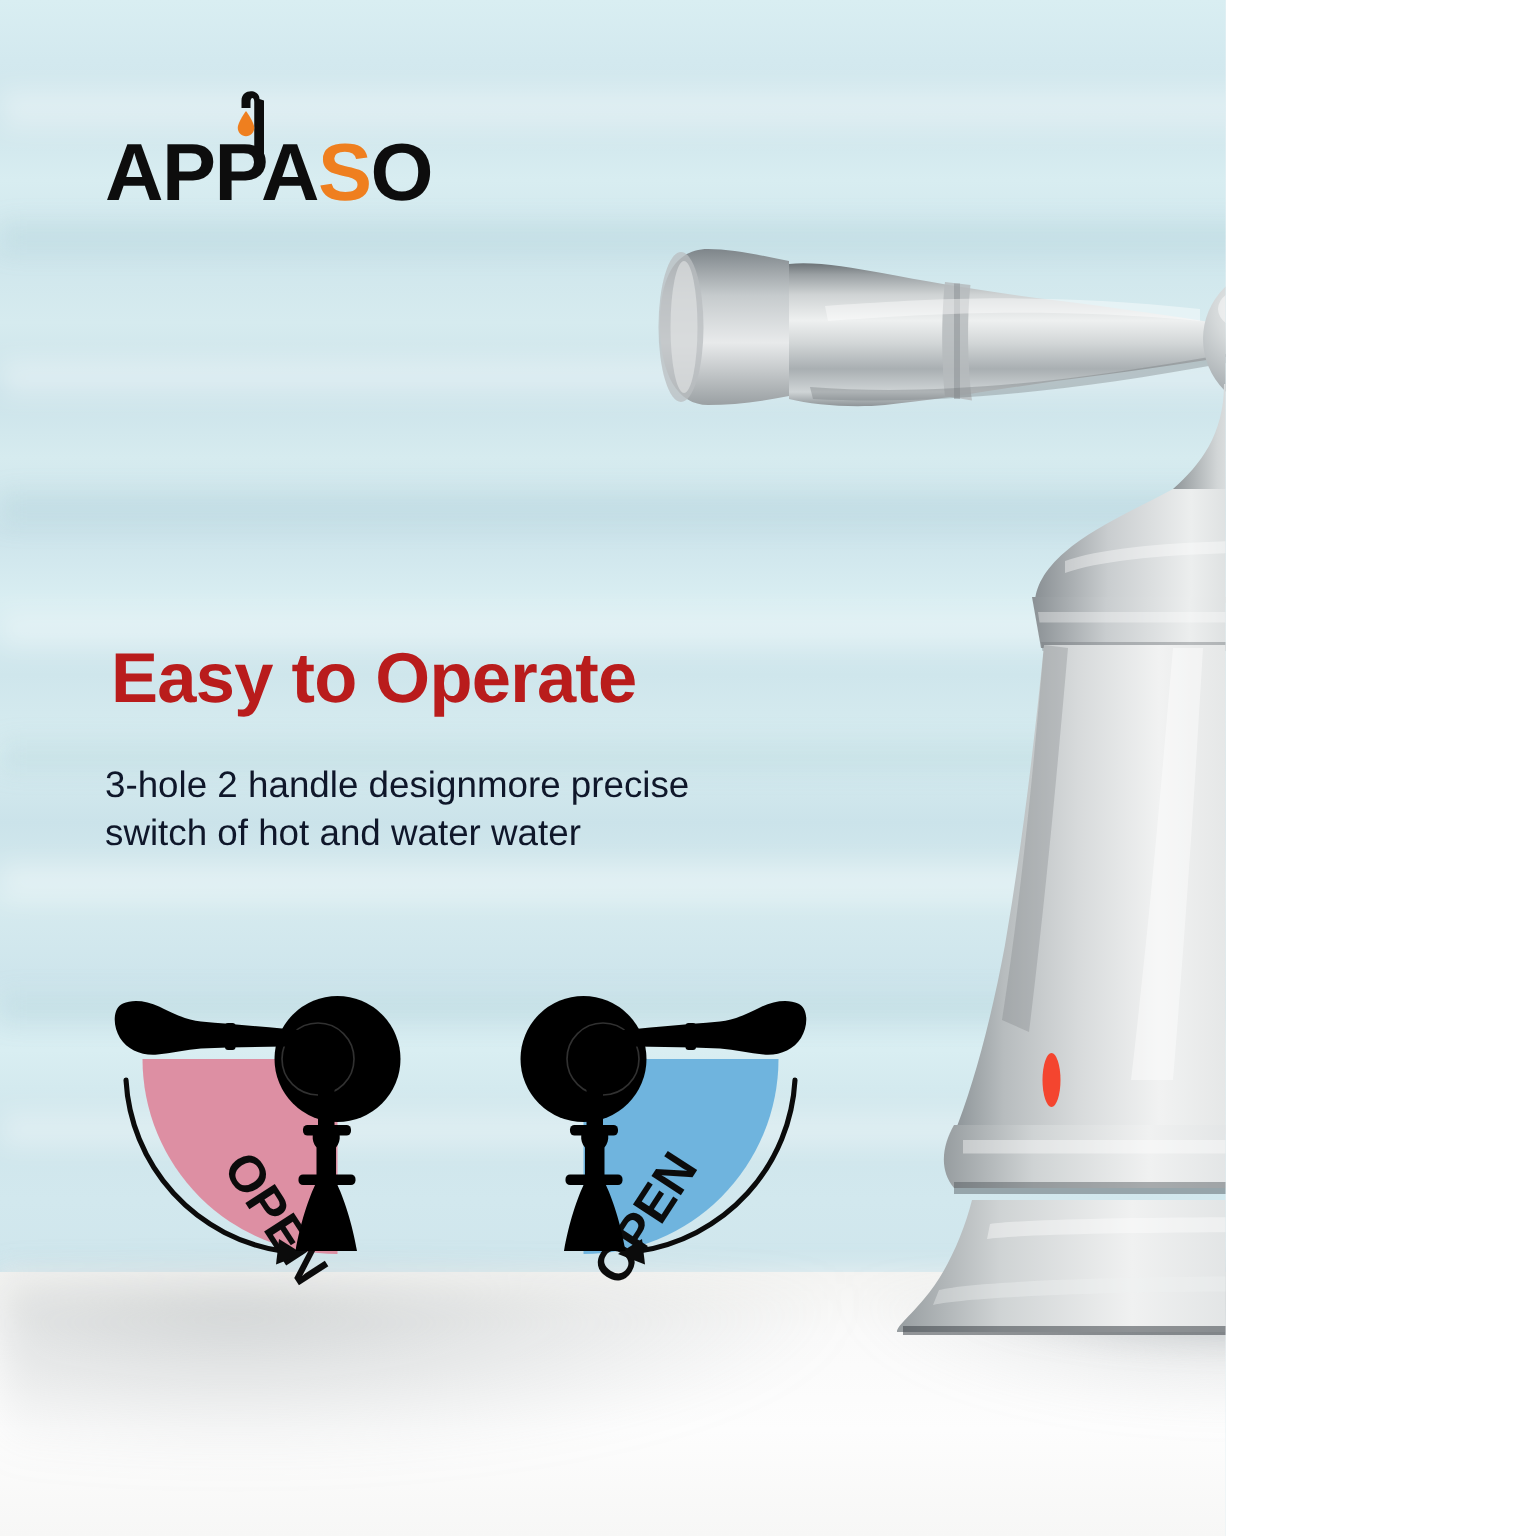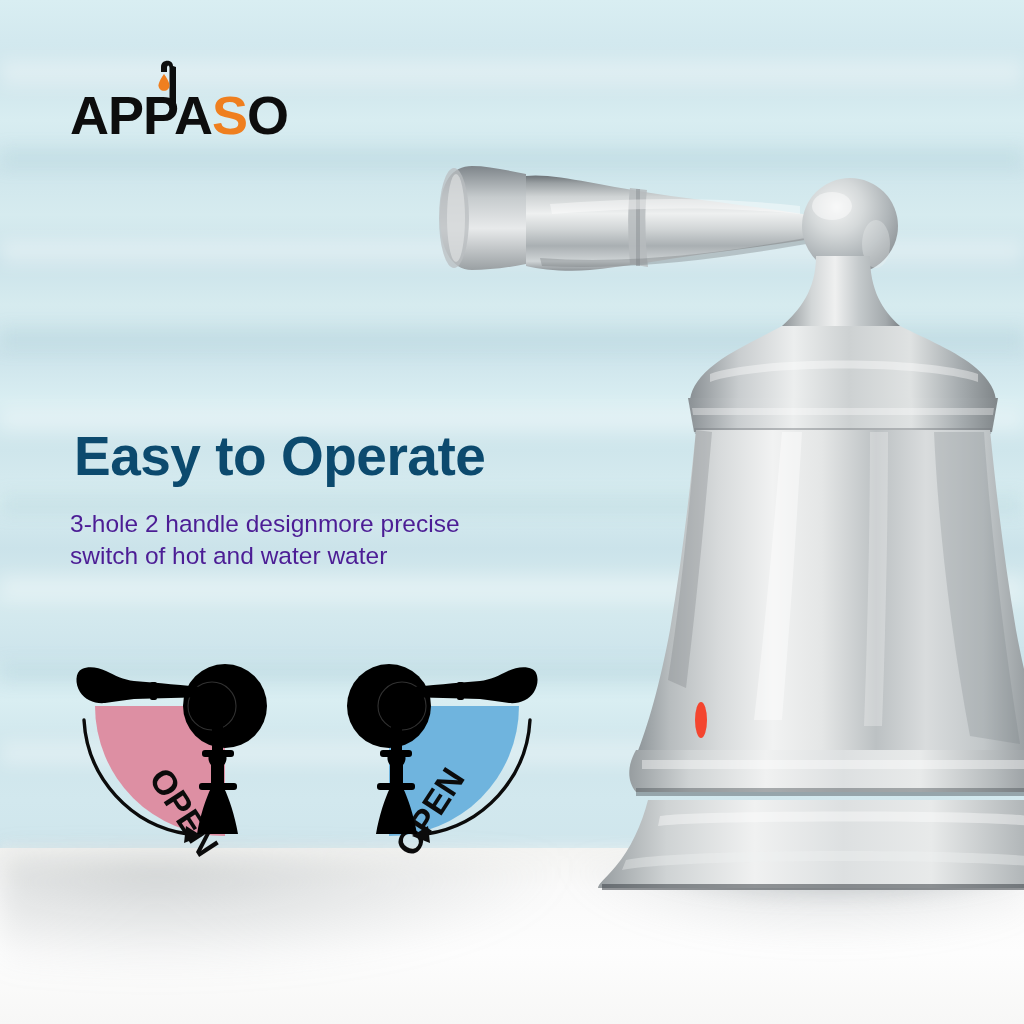--- a/index.html
+++ b/index.html
@@ -6,21 +6,21 @@
     margin: 0;
     padding: 0;
     background: #ffffff;
   }
   body {
     font-family: "Liberation Sans", sans-serif;
   }
 
   #stage {
     position: relative;
-    width: 1024px;
+    width: 817px;
     height: 1024px;
     overflow: hidden;
     background: #cfe6ec;
   }
 
   
   .bg-wall {
     position: absolute;
     left: 0; top: 0;
     width: 1024px;
@@ -121,35 +121,35 @@
     top: 0px;
     width: 56px;
     height: 56px;
   }
 
   
   .headline {
     position: absolute;
     left: 74px;
     top: 424px;
-    font-size: 55px;
+    font-size: 47px;
     font-weight: 700;
     letter-spacing: -0.5px;
-    color: #0c4a6e;
+    color: #b91c1c;
     white-space: nowrap;
   }
   .subcopy {
     position: absolute;
     left: 70px;
     top: 508px;
     width: 470px;
     font-size: 24.5px;
     font-weight: 400;
     line-height: 1.30;
-    color: #4c1d95;
+    color: #0f172a;
   }
 
   
   .diagram {
     position: absolute;
     width: 250px;
     height: 230px;
   }
   .diagram.left  { left: 62px;  top: 638px; }
   .diagram.right { left: 302px; top: 638px; }

